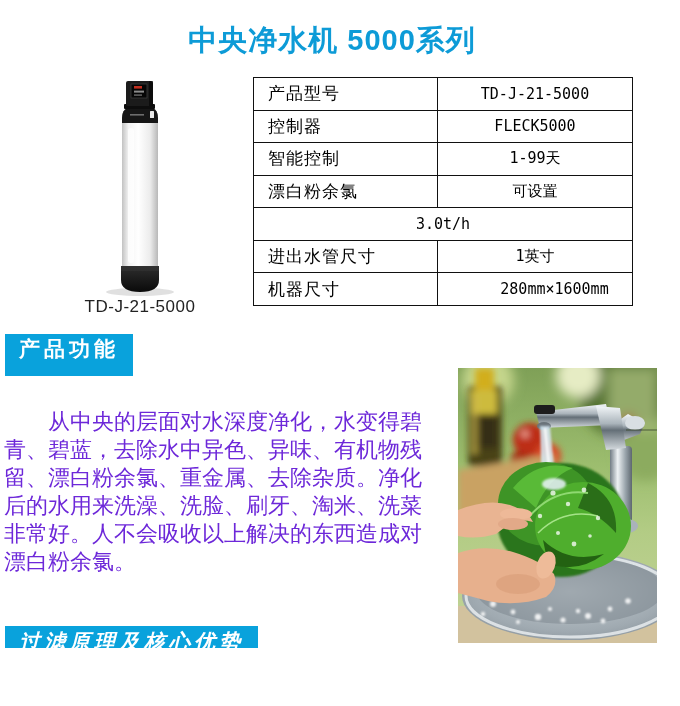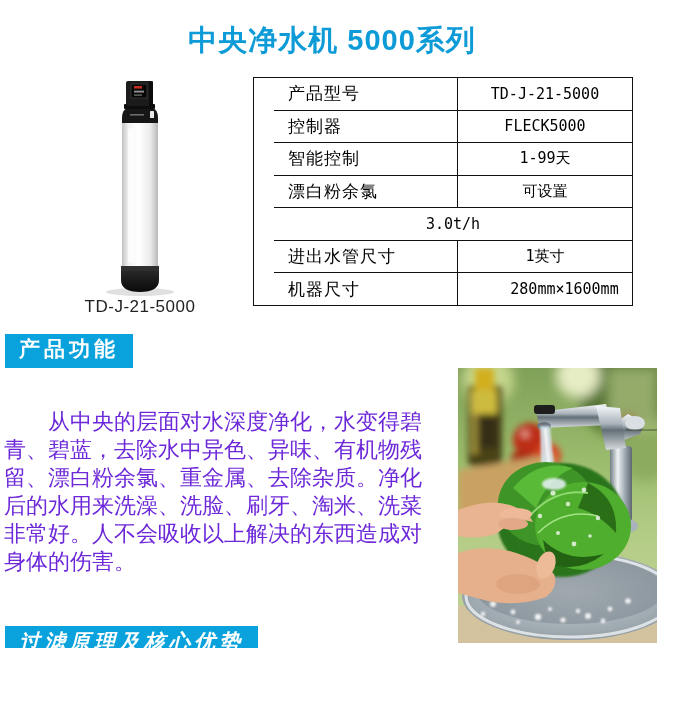--- a/index.html
+++ b/index.html
@@ -10,41 +10,41 @@
   }
   .page-title {
     position:absolute; top:21px; left:0; width:648px; text-align:center;
     font-size:29px; font-weight:bold; color:#0d9bd7; letter-spacing:1px;margin-left:8px;
   }
   
   .spec-table {
     position:absolute; left:253px; top:77px; width:380px; height:229px;
     display:flex; flex-direction:column;
     border:1px solid #111; background:#fff;
-    font-family:"Liberation Serif","DejaVu Serif",serif; font-size:17px; color:#000;padding-left:20px;
+    font-family:"Liberation Serif","DejaVu Serif",serif; font-size:17px; color:#000;
   }
   .spec-row { flex:1; display:flex; border-bottom:1px solid #111; }
   .spec-row:last-child { border-bottom:none;gap:39px; }
   .spec-label {
     width:184px; border-right:1px solid #111; display:flex; align-items:center;
     padding-left:14px; letter-spacing:1px;
   }
   .spec-value {
     flex:1; display:flex; align-items:center; justify-content:center;
     font-family:"DejaVu Sans Mono","Liberation Mono",monospace; font-size:15px;
   }
   
   .product-figure { position:absolute; left:88px; top:80px; width:104px; height:218px; }
   .product-caption {
     position:absolute; left:55px; top:297px; width:170px; text-align:center;
     font-size:17px; color:#222; letter-spacing:0.5px;
   }
   
   .banner {
-    position:absolute; left:5px; height:34px; line-height:30px;
+    position:absolute; left:5px; height:42px; line-height:30px;
     background:#09a2dc; color:#ffffff; font-weight:bold; font-size:21px;
     letter-spacing:4px; padding:0 14px; white-space:nowrap;
   }
   .banner-features   { top:334px; }
   .banner-filtration { top:626px; height:22px; line-height:32px;font-style:italic; }
   
   .features-text {
     position:absolute; left:4px; top:408px; width:452px;
     font-family:"Liberation Serif","DejaVu Serif",serif;
     font-size:22px; line-height:28px; color:#6d28d9; white-space:nowrap;
@@ -131,21 +131,21 @@
   </div>
 
   <div class="banner banner-features">产品功能</div>
 
   <div class="features-text">
     <div class="line-indent">从中央的层面对水深度净化，水变得碧</div>
     <div>青、碧蓝，去除水中异色、异味、有机物残</div>
     <div>留、漂白粉余氯、重金属、去除杂质。净化</div>
     <div>后的水用来洗澡、洗脸、刷牙、淘米、洗菜</div>
     <div>非常好。人不会吸收以上解决的东西造成对</div>
-    <div>身体的伤害。</div>
+    <div>漂白粉余氯。</div>
   </div>
 
   <div class="kitchen-photo">
     <svg viewBox="0 0 199 275" width="199" height="275">
       <defs>
         <filter id="b6" x="-40%" y="-40%" width="180%" height="180%">
             <feGaussianBlur stdDeviation="6"></feGaussianBlur>
           </filter>
         <filter id="b3" x="-40%" y="-40%" width="180%" height="180%">
             <feGaussianBlur stdDeviation="3"></feGaussianBlur>

